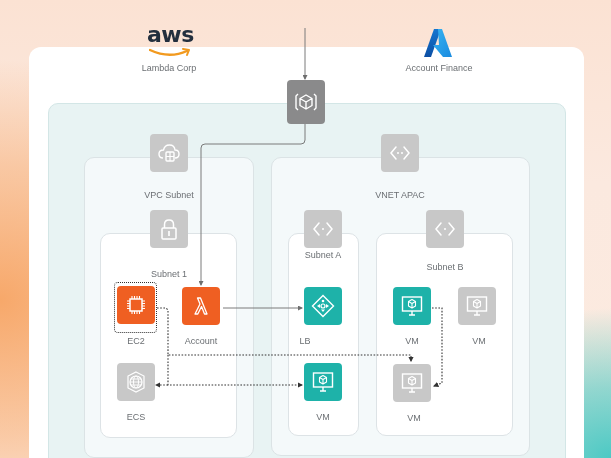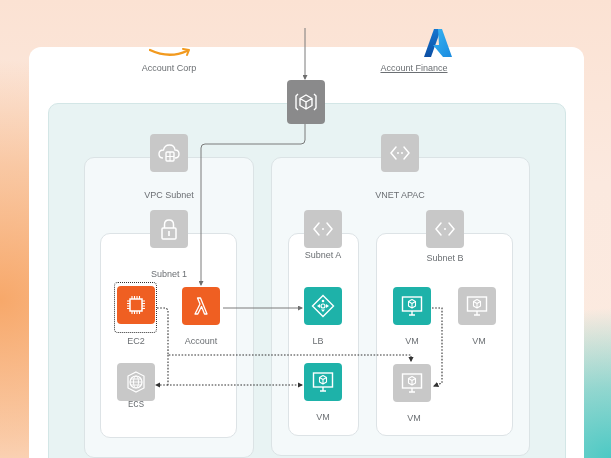--- a/index.html
+++ b/index.html
@@ -24,42 +24,43 @@
   .teal{background:#1eb2a9;}
   svg.lines{position:absolute;left:0;top:0;width:611px;height:458px;pointer-events:none;}
   .logo-text{position:absolute;font-family:"DejaVu Sans",sans-serif;font-weight:bold;color:#232f3e;font-size:22px;letter-spacing:-0.5px;}
 </style>
 </head>
 <body>
 
 <div class="card-bg"></div>
 
 <div class="abs" style="left:147px;top:22px;width:46px;height:36px;">
+  <span class="logo-text" style="left:0;top:0;">aws</span>
   <svg class="abs" style="left:2px;top:26px;" width="44" height="10" viewBox="0 0 44 10">
     <path d="M1 2 Q20 11 38 3" stroke="#f29a1f" stroke-width="2.4" fill="none" stroke-linecap="round"></path>
     <path d="M34 1 L40 2 L38 7" stroke="#f29a1f" stroke-width="2" fill="none" stroke-linecap="round" stroke-linejoin="round"></path>
   </svg>
 </div>
-<div class="label" style="left:169px;top:63px;">Account Corp</div>
+<div class="label" style="left:169px;top:63px;">Lambda Corp</div>
 
 <svg class="abs" style="left:423px;top:28px;" width="30" height="30" viewBox="0 0 30 30">
   <defs>
     <linearGradient id="az1" x1="0" y1="0" x2="0" y2="1">
         <stop offset="0" stop-color="#1476d0"></stop>
         <stop offset="1" stop-color="#0d4fa4"></stop>
       </linearGradient>
     <linearGradient id="az2" x1="0" y1="0" x2="1" y2="1">
         <stop offset="0" stop-color="#38b4f1"></stop>
         <stop offset="1" stop-color="#1a8be0"></stop>
       </linearGradient>
   </defs>
   <path d="M11 1 L18 1 L8 29 L1 29 Z" fill="url(#az1)"></path>
   <path d="M15 1 L19 1 L29 29 L20 29 L10 17 L16 17 Z" fill="url(#az2)"></path>
 </svg>
-<div class="label" style="left:414px;top:63px;text-decoration:underline;">Account Finance</div>
+<div class="label" style="left:439px;top:63px;">Account Finance</div>
 
 <div class="teal-zone"></div>
 
 <div class="box" style="left:84px;top:157px;width:170px;height:301px;"></div>
 <div class="box" style="left:271px;top:157px;width:259px;height:299px;"></div>
 
 <div class="subbox" style="left:100px;top:233px;width:137px;height:205px;"></div>
 <div class="subbox" style="left:288px;top:233px;width:71px;height:203px;"></div>
 <div class="subbox" style="left:376px;top:233px;width:137px;height:203px;"></div>
 
@@ -122,21 +123,21 @@
   </svg>
 </div>
 <div class="label" style="left:323px;top:250px;">Subnet A</div>
 
 <div class="tile gray" style="left:426px;top:210px;">
   <svg viewBox="0 0 26 26">
     <path d="M9 7 L4 13 L9 19 M17 7 L22 13 L17 19" stroke="#fff" stroke-width="1.5" fill="none" stroke-linecap="round"></path>
     <circle cx="13" cy="13" r="1" fill="#fff"></circle>
   </svg>
 </div>
-<div class="label" style="left:445px;top:253px;">Subnet B</div>
+<div class="label" style="left:445px;top:262px;">Subnet B</div>
 
 <div class="abs" style="left:114px;top:282px;width:43px;height:51px;border:1.2px dotted #333;border-radius:4px;box-sizing:border-box;"></div>
 <div class="tile orange" style="left:117px;top:286px;">
   <svg viewBox="0 0 26 26">
     <rect x="7" y="7" width="12" height="12" stroke="#fff" stroke-width="1.5" fill="none"></rect>
     <path d="M9 4 L9 7 M11.5 4 L11.5 7 M14 4 L14 7 M16.5 4 L16.5 7 M9 19 L9 22 M11.5 19 L11.5 22 M14 19 L14 22 M16.5 19 L16.5 22 M4 9 L7 9 M4 11.5 L7 11.5 M4 14 L7 14 M4 16.5 L7 16.5 M19 9 L22 9 M19 11.5 L22 11.5 M19 14 L22 14 M19 16.5 L22 16.5" stroke="#fff" stroke-width="1.1"></path>
   </svg>
 </div>
 <div class="label" style="left:136px;top:336px;text-align:right;">EC2</div>
 
@@ -148,31 +149,31 @@
 <div class="label" style="left:201px;top:336px;">Account</div>
 
 <div class="tile gray" style="left:117px;top:363px;">
   <svg viewBox="0 0 26 26">
     <path d="M13 3 L21 7 L21 19 L13 23 L5 19 L5 7 Z" stroke="#fff" stroke-width="1.2" fill="none"></path>
     <circle cx="13" cy="13" r="6" stroke="#fff" stroke-width="1.2" fill="none"></circle>
     <ellipse cx="13" cy="13" rx="2.5" ry="6" stroke="#fff" stroke-width="1" fill="none"></ellipse>
     <path d="M7 13 L19 13 M8 10 L18 10 M8 16 L18 16" stroke="#fff" stroke-width="0.9"></path>
   </svg>
 </div>
-<div class="label" style="left:136px;top:400px;font-family:Liberation Mono, monospace;">ECS</div>
+<div class="label" style="left:136px;top:412px;">ECS</div>
 
 <div class="tile teal" style="left:304px;top:287px;">
   <svg viewBox="0 0 26 26">
     <path d="M13 2.5 L23.5 13 L13 23.5 L2.5 13 Z" stroke="#fff" stroke-width="1.4" fill="none"></path>
     <circle cx="13" cy="13" r="2" stroke="#fff" stroke-width="1.2" fill="none"></circle>
     <circle cx="13" cy="8" r="1.3" fill="#fff"></circle>
     <path d="M7 13 L10 11 L10 15 Z M19 13 L16 11 L16 15 Z M13 19 L11 16.5 L15 16.5 Z" fill="#fff"></path>
   </svg>
 </div>
-<div class="label" style="left:318px;top:336px;">LB</div>
+<div class="label" style="left:305px;top:336px;">LB</div>
 
 <div class="tile teal" style="left:304px;top:363px;">
   <svg viewBox="0 0 26 26">
     <rect x="3.5" y="4" width="19" height="14" stroke="#fff" stroke-width="1.4" fill="none"></rect>
     <path d="M10 22 L16 22 M13 18 L13 22" stroke="#fff" stroke-width="1.4"></path>
     <path d="M13 6.5 L16.5 8.5 L16.5 13 L13 15 L9.5 13 L9.5 8.5 Z M9.5 8.5 L13 10.5 L16.5 8.5 M13 10.5 L13 15" stroke="#fff" stroke-width="1.1" fill="none" stroke-linejoin="round"></path>
   </svg>
 </div>
 <div class="label" style="left:323px;top:412px;">VM</div>
 

